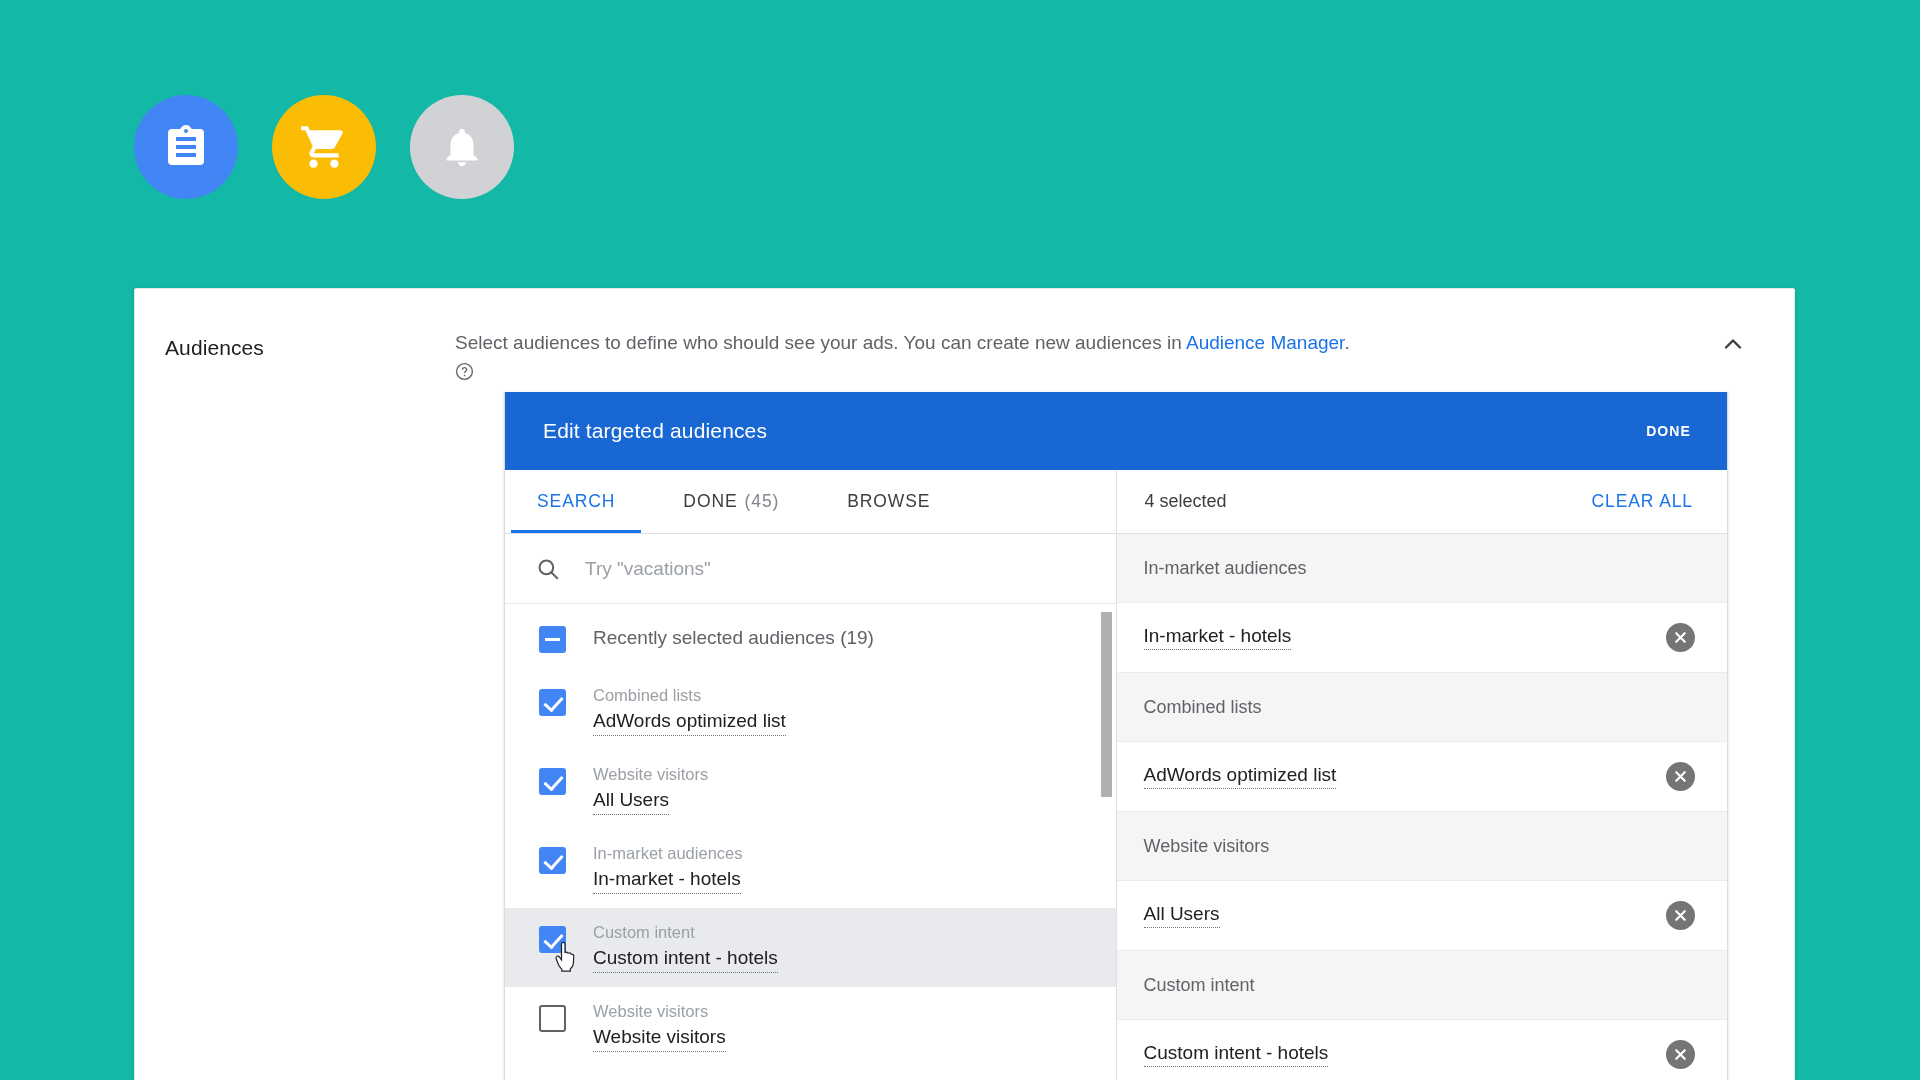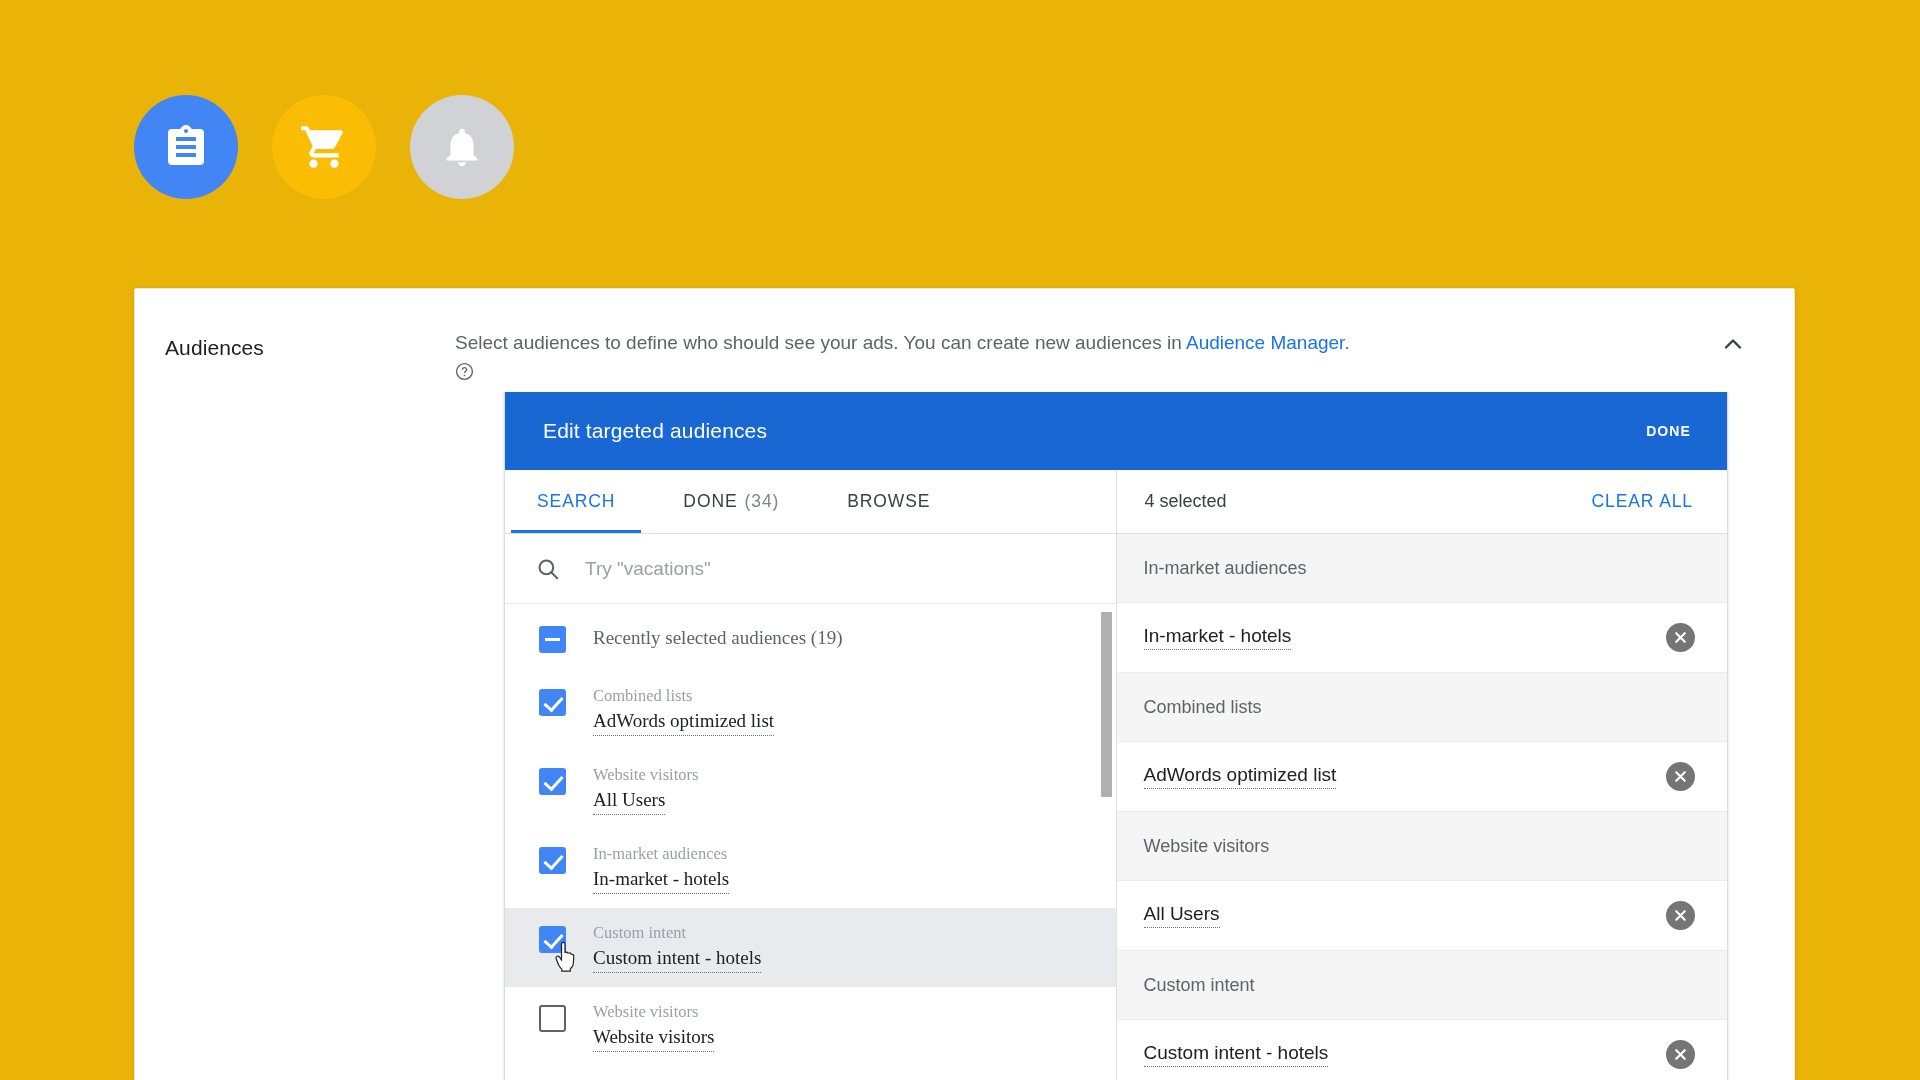--- a/index.html
+++ b/index.html
@@ -4,21 +4,21 @@
 <style>
   * { box-sizing: border-box; margin: 0; padding: 0; }
   html, body {
     width: 1920px;
     height: 1080px;
     background: #ffffff;
     font-family: "Liberation Sans", sans-serif;
     overflow: hidden;
   }
 
-  .page { position: relative; width: 1920px; height: 1080px; background: #eab308; }
+  .page { position: relative; width: 1920px; height: 1080px; background: #14b8a6; }
 
   
   .icon-row {
     position: absolute;
     left: 134px;
     top: 95px;
     display: flex;
     align-items: center;
     gap: 34px;
   }
@@ -186,21 +186,20 @@
   .list {
     position: relative;
     height: 470px;
     overflow: hidden;
   }
   .list-row {
     display: flex;
     align-items: flex-start;
     padding: 14px 0 14px 34px;
     min-height: 56px;
-    font-family: Liberation Serif, serif;
   }
   .list-row.group-row { align-items: center; padding-top: 18px; padding-bottom: 18px; }
   .list-row.highlight { background: #e8eaed; }
 
   .cb {
     width: 27px; height: 27px;
     border-radius: 3px;
     flex: none;
     margin-right: 27px;
     margin-top: 4px;
@@ -352,21 +351,21 @@
     <div class="picker-body">
 
       <div class="pane-left">
 
         <div class="tabs">
           <div class="tab active">
             <span>SEARCH</span>
           </div>
           <div class="tab">
             <span>DONE</span>
-            <span class="count">(34)</span>
+            <span class="count">(45)</span>
           </div>
           <div class="tab">
             <span>BROWSE</span>
           </div>
         </div>
 
         <div class="search-row">
           <span class="search-icon">
             <svg width="26" height="26" viewBox="0 0 24 24">
               <circle cx="10.5" cy="10.5" r="6.3" fill="none" stroke="#5f6368" stroke-width="1.9"></circle>

